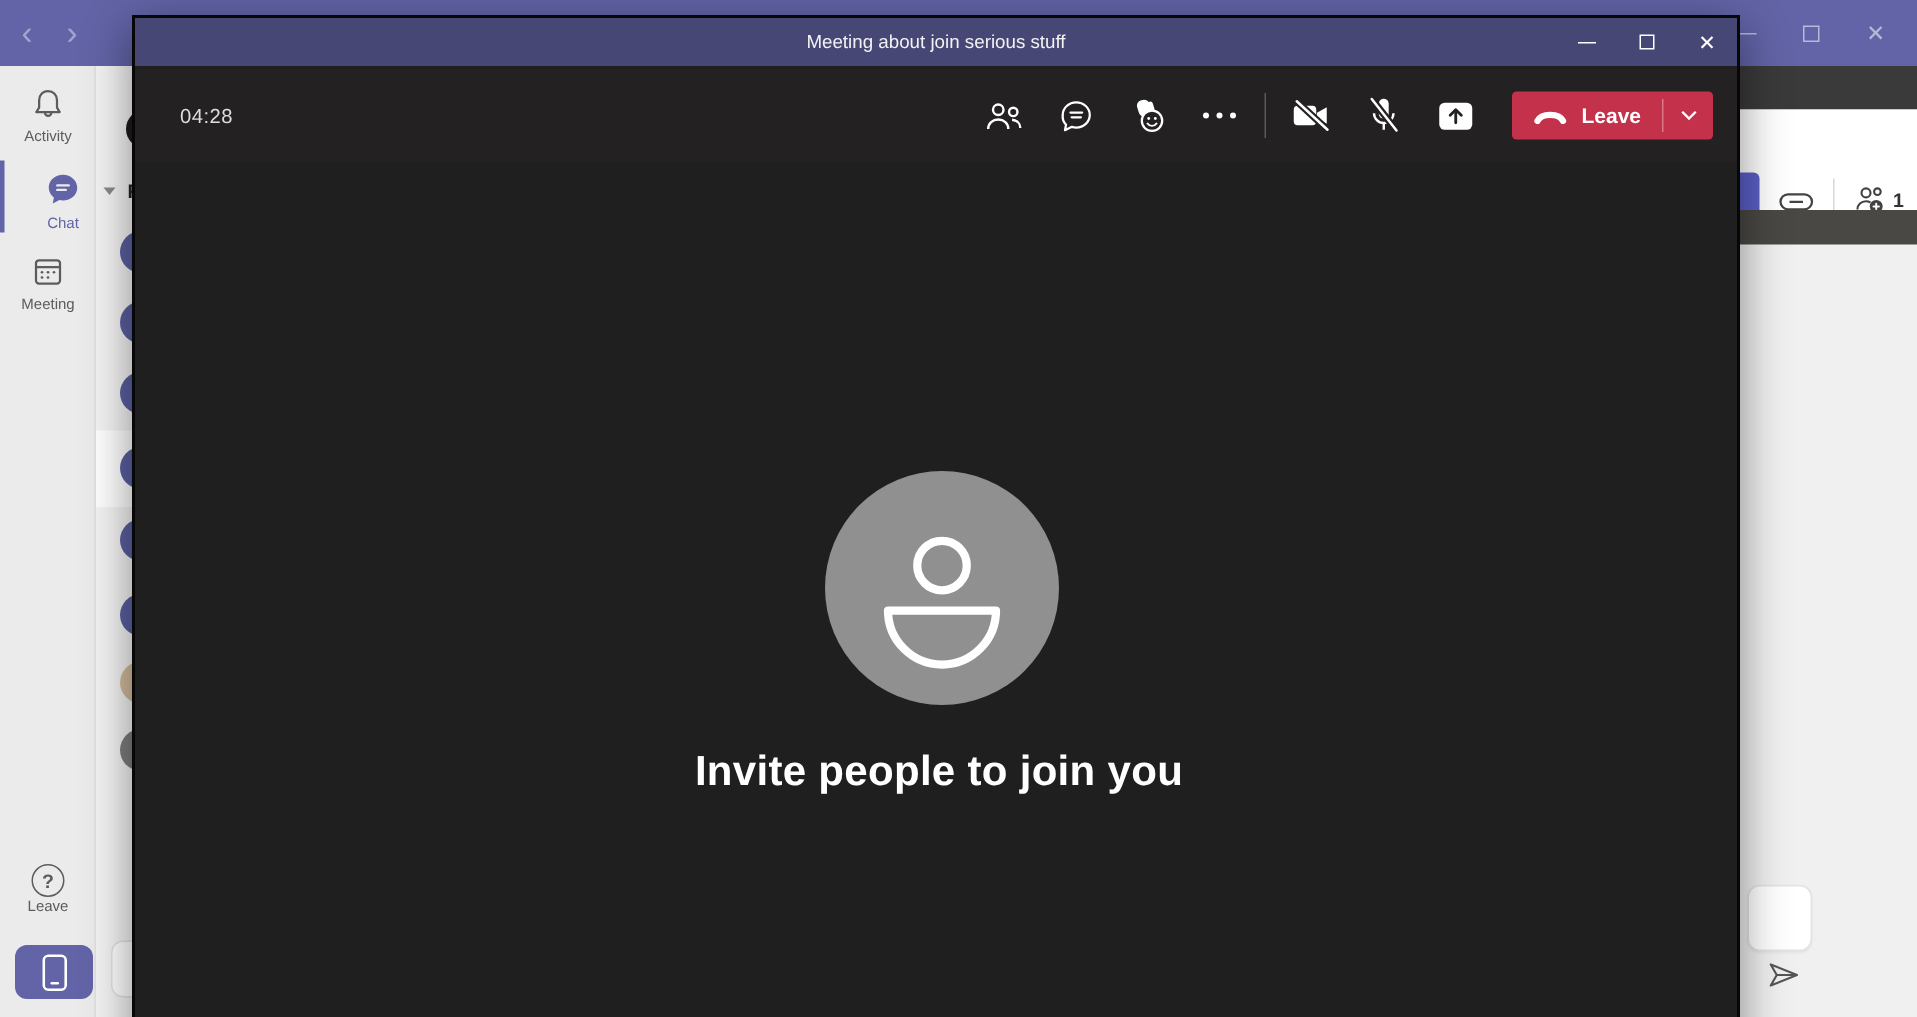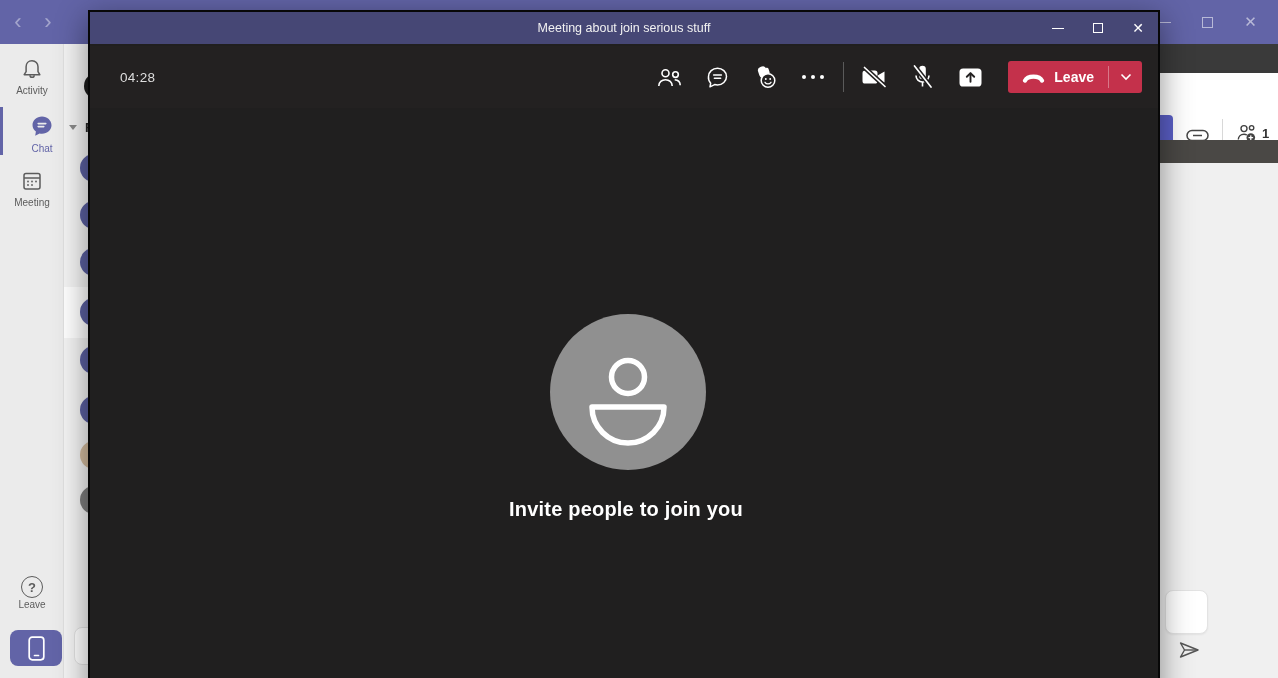--- a/index.html
+++ b/index.html
@@ -63,21 +63,21 @@
   .tb-right { position:absolute; right:16px; top:0; height:62px; display:flex; align-items:center; }
   .tb-btn { width:48px; height:48px; display:flex; align-items:center; justify-content:center; cursor:pointer; }
   .tb-sep { width:1px; height:30px; background:#5a5a5a; margin:0 6px; }
   .leave-btn { margin-left:14px; height:32px; background:#c4314b; border-radius:3px; display:flex; align-items:stretch; color:#fff; cursor:pointer; }
   .leave-main { display:flex; align-items:center; gap:9px; padding:0 14px; }
   .leave-label { font-size:14px; font-weight:700; }
   .leave-divider { width:1px; background:rgba(255,255,255,.35); margin:5px 0; }
   .leave-caret { width:33px; display:flex; align-items:center; justify-content:center; }
 
   .stage-avatar { position:absolute; left:460px; top:302px; width:156px; height:156px; }
-  .invite-text { position:absolute; left:0; top:486px; width:1072px; text-align:center; color:#fff; font-size:20px; font-weight:700; letter-spacing:.2px; }
+  .invite-text { position:absolute; left:0; top:486px; width:1072px; text-align:center; color:#fff; font-size:28px; font-weight:700; letter-spacing:.2px; }
 </style>
 </head>
 <body>
 
 <div id="screen">
 
   <div class="app-titlebar">
     <div class="nav-arrows">
       <span class="nav-arrow">‹</span>
       <span class="nav-arrow">›</span>

